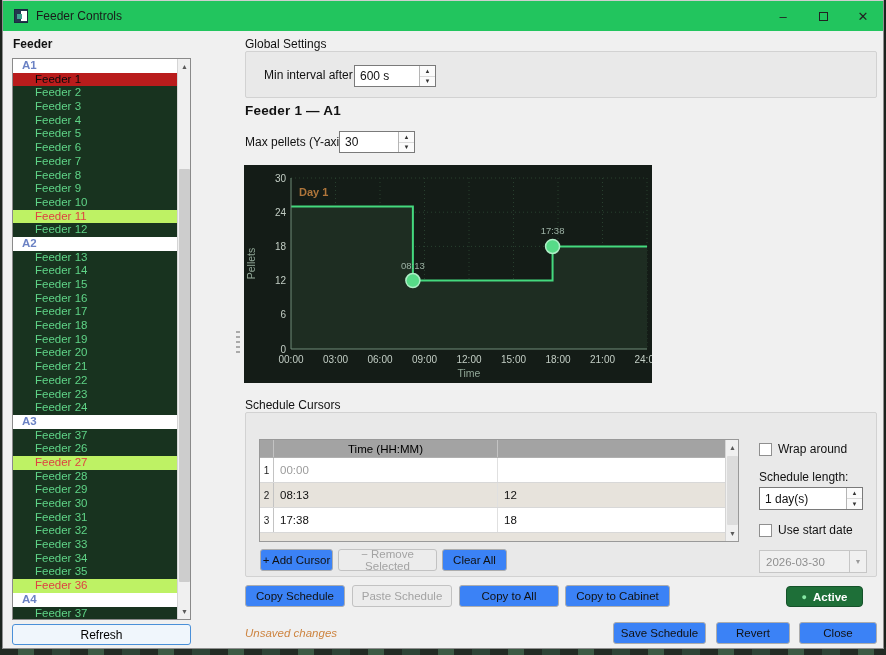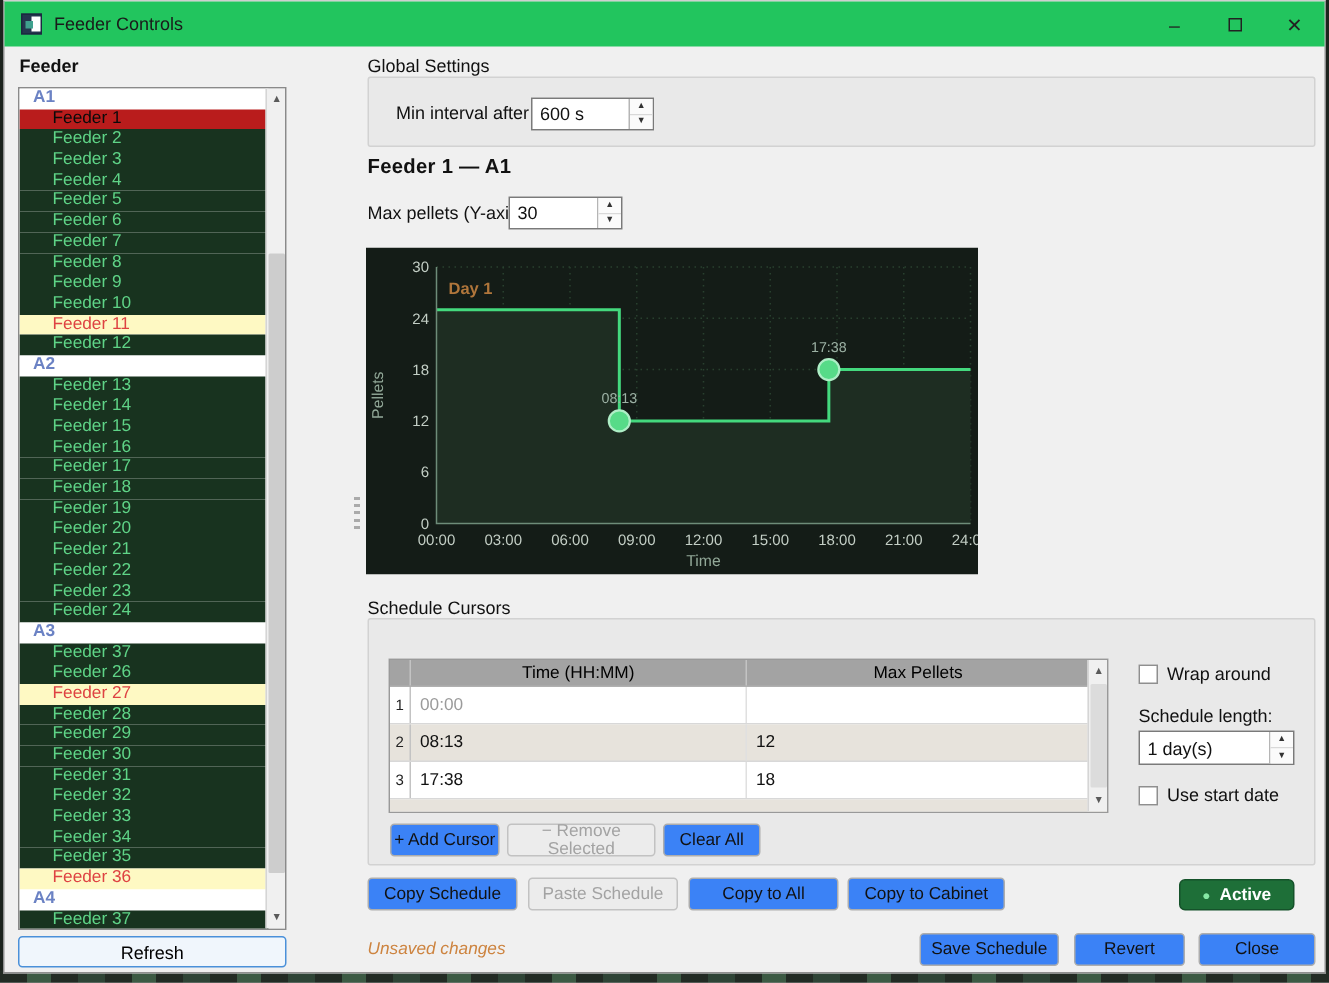--- a/index.html
+++ b/index.html
@@ -35,21 +35,21 @@
   .win-controls { position:absolute; right:0; top:0; height:30px; display:flex; }
   .win-btn { width:40px; height:30px; display:flex; align-items:center; justify-content:center; font-size:13px; color:#222; }
   .max-glyph { width:9px; height:9px; border:1px solid #222; display:block; }
   
   .panel-title { position:absolute; left:10px; top:36px; font-weight:bold; font-size:12px; }
   .listbox { position:absolute; left:9px; top:57px; width:179px; height:562px; background:#fff; border:1px solid #8a8a8a; overflow:hidden; }
   .fl-items { position:absolute; left:0; top:0; width:166px; }
   .fl-row { height:13.7px; line-height:13.7px; font-size:11.5px; white-space:nowrap; overflow:hidden; }
   .fl-row.header   { background:#ffffff; color:#6b82c4; font-weight:bold; padding-left:9px; }
   .fl-row.ok       { background:#18331f; color:#5fd487; padding-left:22px; }
-  .fl-row.error    { background:#fef9c3; color:#de4242; padding-left:22px; }
+  .fl-row.error    { background:#bef264; color:#de4242; padding-left:22px; }
   .fl-row.selected { background:#b91c1c; color:#0a0a0a; padding-left:22px; }
   .vscroll { position:absolute; right:0; top:0; width:13px; height:100%; background:#f0f0f0; border-left:1px solid #d5d5d5; }
   .vscroll .arrow { position:absolute; left:0; width:13px; height:15px; font-size:7px; color:#5a5a5a; display:flex; align-items:center; justify-content:center; }
   .vscroll .up { top:0; } .vscroll .down { bottom:0; }
   .vscroll .thumb { position:absolute; left:1px; width:11px; background:#cdcdcd; border-radius:1px; }
   .refresh-btn { position:absolute; left:9px; top:623px; width:179px; height:21px; background:#f0f6fc; border:1px solid #4a90d9; border-radius:3px; font-size:12px; display:flex; align-items:center; justify-content:center; }
   .splitter { position:absolute; left:233px; top:330px; width:4px; height:22px; background:repeating-linear-gradient(180deg,#aaa 0 2px,transparent 2px 5px); }
   
   .sect-label { position:absolute; font-size:12px; color:#111; }
   .groupbox { position:absolute; background:#e9e9e9; border:1px solid #d2d2d2; border-radius:2px; }
@@ -230,21 +230,20 @@
         <text x="11" y="98.5" fill="#92a898" font-size="10.5px" text-anchor="middle" font-family="&quot;Liberation Sans&quot;, sans-serif" transform="rotate(-90 11 98.5)">Pellets</text>
       </svg>
   </div>
 
   <div class="sect-label" style="left:242px; top:397px;">Schedule Cursors</div>
   <div class="groupbox" style="left:242px; top:411px; width:632px; height:165px;">
     <div class="sched-table">
       <div class="tbl-head">
         <div class="hc corner"></div>
         <div class="hc time">Time (HH:MM)</div>
-        <div class="hc pellets">Max Pellets</div>
       </div>
       <div id="cursor-rows">
           <div class="tbl-row">
             <div class="num">1</div>
             <div class="cell c-time muted">00:00</div>
           </div>
           <div class="tbl-row shaded">
             <div class="num">2</div>
             <div class="cell c-time">08:13</div>
             <div class="cell c-pel">12</div>
@@ -275,20 +274,24 @@
       <div class="spin-val">1 day(s)</div>
       <div class="spin-btns">
         <div>▲</div>
         <div>▼</div>
       </div>
     </div>
     <div class="checkrow" style="left:513px; top:110px;">
       <span class="checkbox"></span>
       <span>Use start date</span>
     </div>
+    <div class="combo" style="left:513px; top:137px; width:108px; height:23px;">
+      <div class="cv">2026-03-30</div>
+      <div class="ca">▼</div>
+    </div>
   </div>
 
   <button class="btn" style="left:242px; top:584px; width:100px;">Copy Schedule</button>
   <button class="btn disabled" style="left:349px; top:584px; width:100px;">Paste Schedule</button>
   <button class="btn" style="left:456px; top:584px; width:100px;">Copy to All</button>
   <button class="btn" style="left:562px; top:584px; width:105px;">Copy to Cabinet</button>
   <button class="active-btn">
     <span class="active-dot">●</span>
     <span>Active</span>
   </button>

